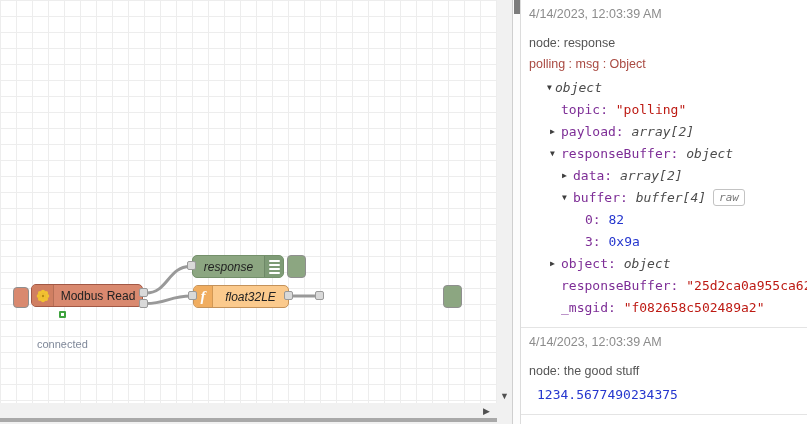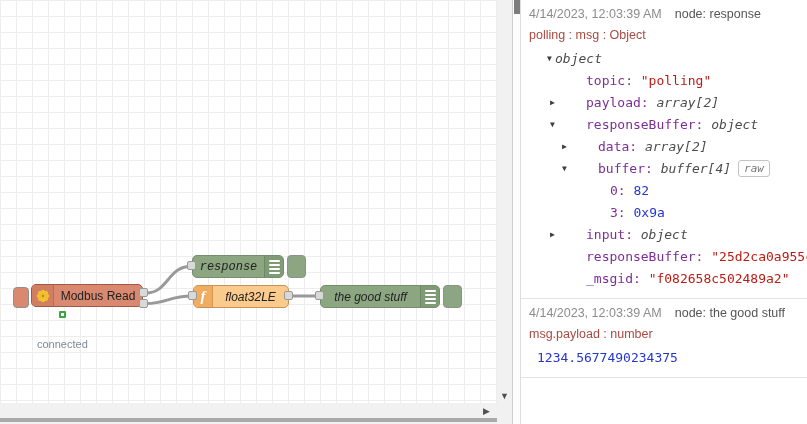--- a/index.html
+++ b/index.html
@@ -29,21 +29,21 @@
   .it{font-style:italic;}
   .icon-region{width:22px;display:flex;align-items:center;justify-content:center;
     border-right:1px solid rgba(0,0,0,0.12);}
   .body-modbus{left:31px;top:284px;width:112px;background:var(--modbus_node);
     border:1px solid var(--modbus_border);}
   .body-modbus .icon-region{background:var(--modbus_icon_bg);}
   .node-button{position:absolute;z-index:2;width:16px;height:21px;border-radius:4px;
     border:1.5px solid #8f8f8f;}
   #modbus-btn{left:13px;top:287px;background:var(--modbus_node);}
   .body-debug{background:var(--debug_node);border:1px solid var(--debug_border);}
-  #node-response{left:192px;top:255px;width:92px;font-family:Liberation Mono, monospace;}
+  #node-response{left:192px;top:255px;width:92px;}
   #node-goodstuff{left:320px;top:285px;width:120px;}
   .dbg-out-icon{width:19px;background:var(--debug_dark);display:flex;flex-direction:column;
     align-items:center;justify-content:center;gap:2px;border-left:1px solid rgba(0,0,0,0.12);}
   .dbg-out-icon i{display:block;width:11px;height:2px;background:#fff;border-radius:1px;}
   .toggle-btn{position:absolute;z-index:2;width:19px;height:23px;border-radius:4px;
     border:1.5px solid #8f8f8f;background:var(--debug_node);}
   #toggle-response{left:287px;top:255px;}
   #toggle-goodstuff{left:443px;top:285px;}
   #node-float{left:193px;top:285px;width:96px;background:var(--function_node);
     border:1px solid var(--function_border);}
@@ -71,28 +71,28 @@
   #ws-hscroll .arr{position:absolute;left:483px;top:3px;font-size:9px;color:#505050;}
   #hscroll-thumb{position:absolute;left:0;top:15px;width:497px;height:4px;background:#a9a9a9;}
   #panel-scrollbar{position:absolute;left:512px;top:0;width:8px;height:424px;
     background:#fcfcfc;border-left:1px solid #cfcfcf;z-index:4;}
   #panel-scroll-thumb{position:absolute;left:1px;top:0;width:6px;height:14px;background:#7d7d7d;}
 
   
   #debug-panel{position:absolute;left:520px;top:0;width:287px;height:424px;
     background:#fff;border-left:1px solid #dcdcdc;overflow:hidden;}
   .dbg-msg{padding:6px 8px 8px;border-bottom:1px solid #e4e4e4;}
-  .dbg-meta{font-size:12.5px;line-height:16px;display:flex;gap:13px;}
+  .dbg-meta{font-size:12.5px;line-height:16px;display:flex;gap:13px;flex-direction:column;}
   .dbg-ts{color:#8c8c8c;} .dbg-node{color:#555;}
   .dbg-topic{margin-top:5px;font-size:12.5px;line-height:16px;color:var(--meta_color);}
   .dbg-tree{margin-top:5px;font-family:"DejaVu Sans Mono","Liberation Mono",monospace;
     font-size:13px;}
   .dbg-row{position:relative;line-height:22px;white-space:pre;}
   .dbg-row .arrow{position:absolute;top:0;font-size:8px;color:#3e3e3e;line-height:22px;}
-  .dbg-key{color:var(--key_color);margin-left:25px;}
+  .dbg-key{color:var(--key_color);}
   .dbg-type{font-style:italic;color:var(--type_color);}
   .dbg-string{color:var(--string_color);}
   .dbg-number{color:var(--number_color);}
   .dbg-raw-btn{display:inline-block;margin-left:7px;padding:0 5px;border:1px solid #c3c3c3;
     border-radius:3px;color:#777;font-style:italic;font-size:11px;line-height:15px;
     background:#fff;vertical-align:1px;}
 </style>
 </head>
 <body>
 
@@ -144,29 +144,20 @@
     <div id="toggle-response" class="toggle-btn"></div>
     <div id="port-resp-in" class="port"></div>
 
     <div id="node-float" class="node">
       <span class="icon-region">f</span>
       <span class="node-label it">float32LE</span>
     </div>
     <div id="port-fn-in" class="port"></div>
     <div id="port-fn-out" class="port"></div>
 
-    <div id="node-goodstuff" class="node body-debug">
-      <span class="node-label it">the good stuff</span>
-      <span class="dbg-out-icon">
-          <i></i>
-          <i></i>
-          <i></i>
-          <i></i>
-        </span>
-    </div>
     <div id="toggle-goodstuff" class="toggle-btn"></div>
     <div id="port-gs-in" class="port"></div>
   </div>
 
   <div id="ws-vscroll">
     <span class="arr">▼</span>
   </div>
   <div id="ws-hscroll">
     <span class="arr">▶</span>
     <div id="hscroll-thumb"></div>
@@ -185,31 +176,30 @@
           <div class="dbg-topic">polling : msg : Object</div>
           <div class="dbg-tree">
             <div class="dbg-row" style="padding-left: 26px;"><span class="arrow" style="left: 18px;">▼</span><span class="dbg-type">object</span></div>
             <div class="dbg-row" style="padding-left: 32px;"><span class="dbg-key">topic: </span><span class="dbg-string">"polling"</span></div>
             <div class="dbg-row" style="padding-left: 32px;"><span class="arrow" style="left: 21px;">▶</span><span class="dbg-key">payload: </span><span class="dbg-type">array[2]</span></div>
             <div class="dbg-row" style="padding-left: 32px;"><span class="arrow" style="left: 21px;">▼</span><span class="dbg-key">responseBuffer: </span><span class="dbg-type">object</span></div>
             <div class="dbg-row" style="padding-left: 44px;"><span class="arrow" style="left: 33px;">▶</span><span class="dbg-key">data: </span><span class="dbg-type">array[2]</span></div>
             <div class="dbg-row" style="padding-left: 44px;"><span class="arrow" style="left: 33px;">▼</span><span class="dbg-key">buffer: </span><span class="dbg-type">buffer[4]</span><span class="dbg-raw-btn">raw</span></div>
             <div class="dbg-row" style="padding-left: 56px;"><span class="dbg-key">0: </span><span class="dbg-number">82</span></div>
             <div class="dbg-row" style="padding-left: 56px;"><span class="dbg-key">3: </span><span class="dbg-number">0x9a</span></div>
-            <div class="dbg-row" style="padding-left: 32px;"><span class="arrow" style="left: 21px;">▶</span><span class="dbg-key">input: </span><span class="dbg-type">object</span></div>
+            <div class="dbg-row" style="padding-left: 32px;"><span class="arrow" style="left: 21px;">▶</span><span class="dbg-key">object: </span><span class="dbg-type">object</span></div>
             <div class="dbg-row" style="padding-left: 32px;"><span class="dbg-key">responseBuffer: </span><span class="dbg-string">"25d2ca0a955ca62c"</span></div>
             <div class="dbg-row" style="padding-left: 32px;"><span class="dbg-key">_msgid: </span><span class="dbg-string">"f082658c502489a2"</span></div>
           </div>
         </div>
         <div class="dbg-msg">
           <div class="dbg-meta">
             <span class="dbg-ts">4/14/2023, 12:03:39 AM</span>
             <span class="dbg-node">node: the good stuff</span>
           </div>
-          <div class="dbg-topic">msg.payload : number</div>
           <div class="dbg-tree">
             <div class="dbg-row" style="padding-left: 8px;"><span class="dbg-number">1234.5677490234375</span></div>
           </div>
         </div>
       </div>
   </div>
 
 </div>
 
 </body></html>

